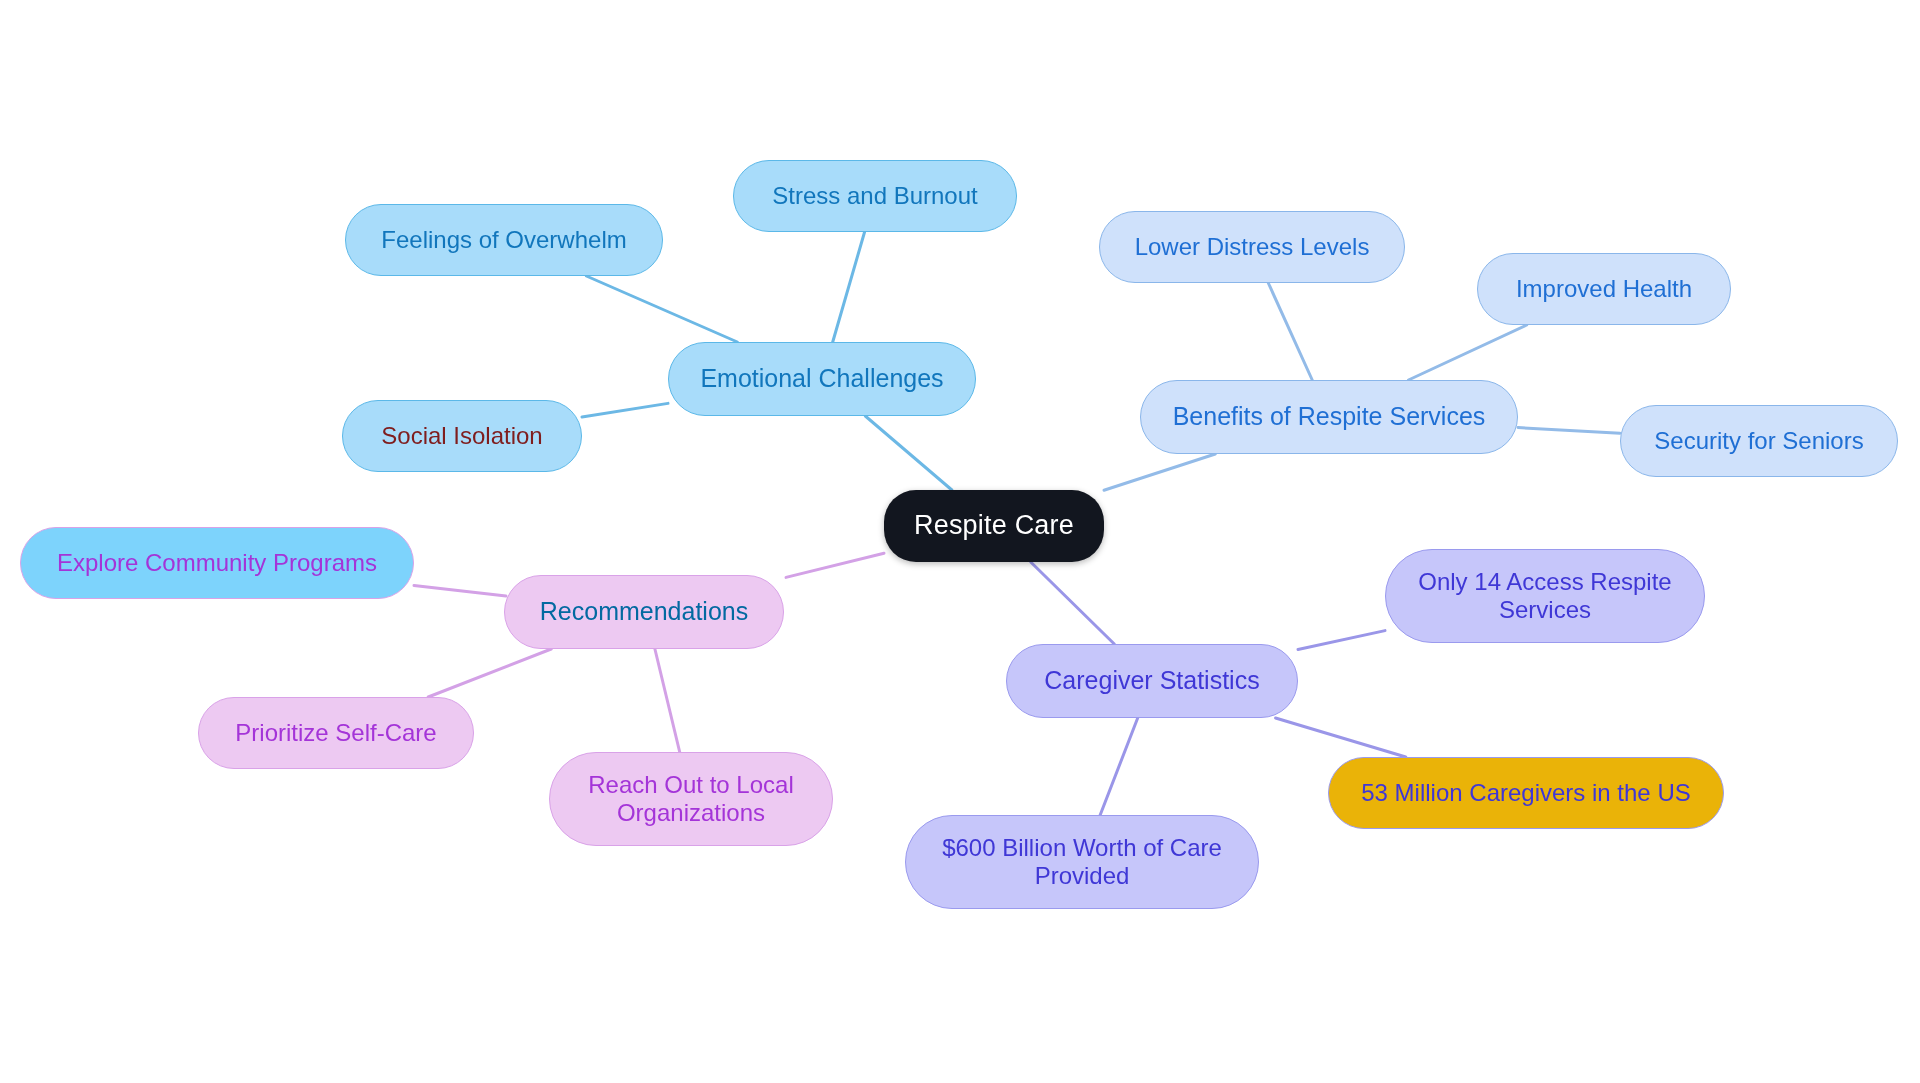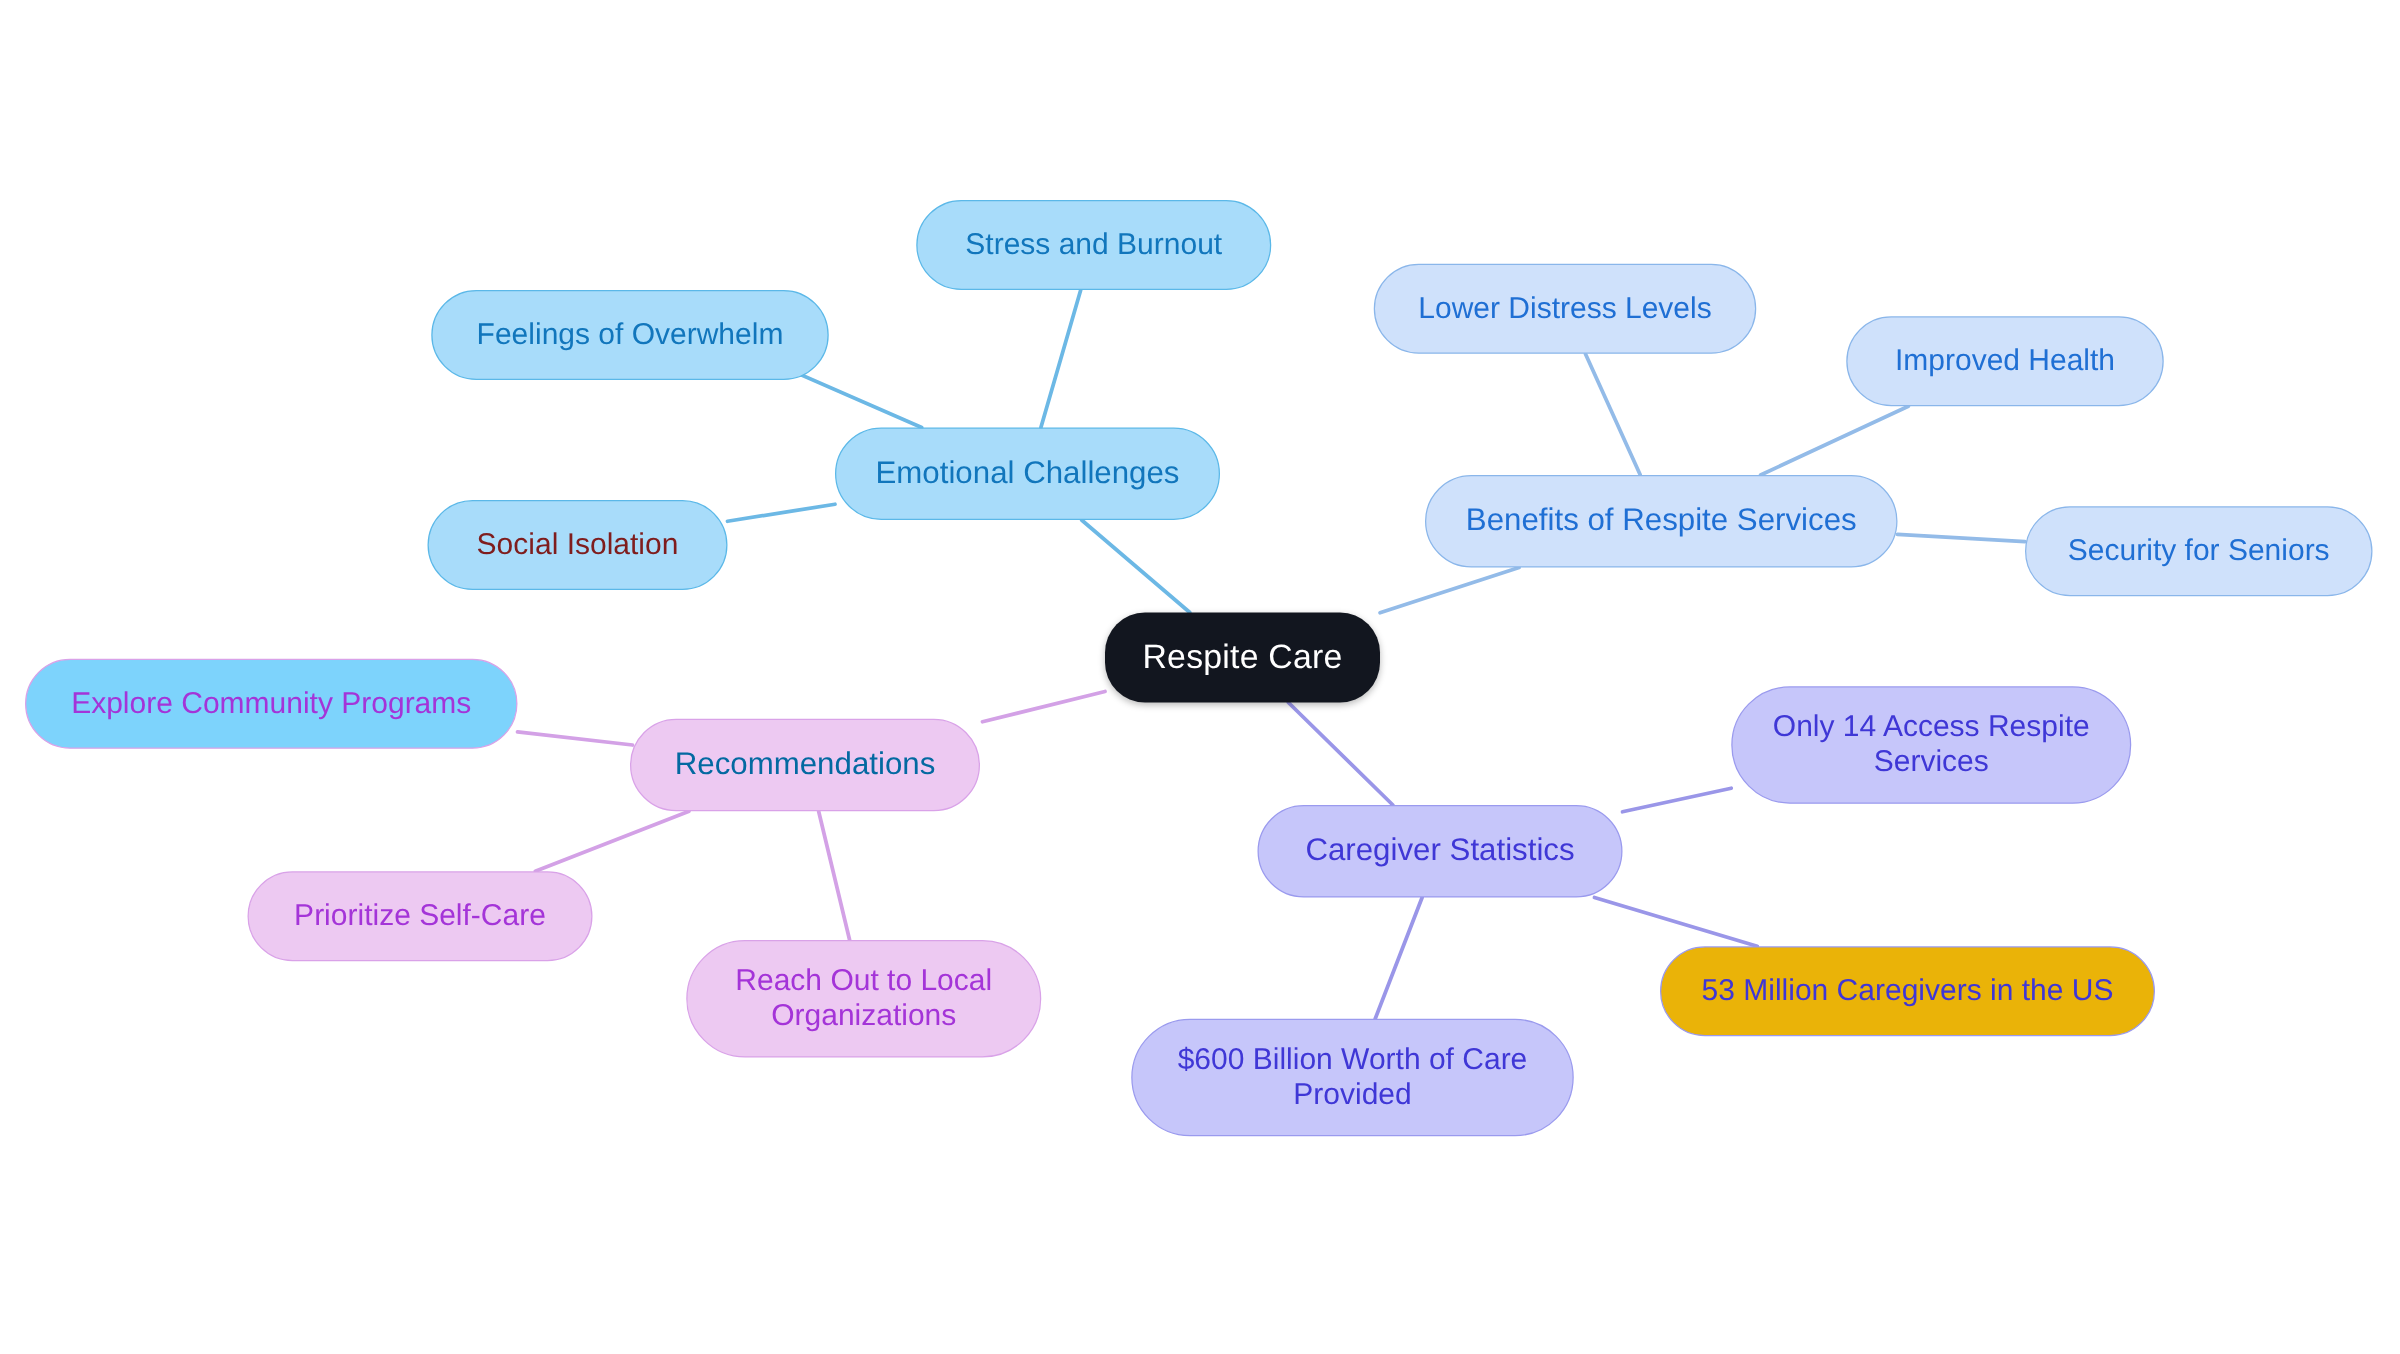--- a/index.html
+++ b/index.html
@@ -51,21 +51,21 @@
       <line x1="1137.6906077348067" y1="718" x2="1100.1767955801106" y2="815" stroke="#9a96e8" stroke-width="3" stroke-linecap="round"></line>
       <line x1="884" y1="553.183908045977" x2="786" y2="577.4022988505747" stroke="#d3a1e6" stroke-width="3" stroke-linecap="round"></line>
       <line x1="506" y1="596.009324009324" x2="414" y2="585.5011655011655" stroke="#d3a1e6" stroke-width="3" stroke-linecap="round"></line>
       <line x1="551.2066115702479" y1="649" x2="428.2314049586777" y2="697" stroke="#d3a1e6" stroke-width="3" stroke-linecap="round"></line>
       <line x1="654.903743315508" y1="649" x2="679.6898395721926" y2="752" stroke="#d3a1e6" stroke-width="3" stroke-linecap="round"></line>
     </svg>
   <div id="nodes">
       <div class="node root" style="left: 884px; top: 490px; width: 220px; height: 72px; background: rgb(18, 22, 31); color: rgb(255, 255, 255);">Respite Care</div>
       <div class="node branch" style="left: 668px; top: 342px; width: 308px; height: 74px; background: rgb(168, 220, 250); border-color: rgb(91, 184, 232); color: rgb(17, 118, 188);">Emotional Challenges</div>
       <div class="node leaf" style="left: 733px; top: 160px; width: 284px; height: 72px; background: rgb(168, 220, 250); border-color: rgb(91, 184, 232); color: rgb(17, 118, 188);">Stress and Burnout</div>
-      <div class="node leaf" style="left: 345px; top: 204px; width: 318px; height: 72px; background: rgb(168, 220, 250); border-color: rgb(91, 184, 232); color: rgb(17, 118, 188); margin-top: 28px;">Feelings of Overwhelm</div>
+      <div class="node leaf" style="left: 345px; top: 204px; width: 318px; height: 72px; background: rgb(168, 220, 250); border-color: rgb(91, 184, 232); color: rgb(17, 118, 188);">Feelings of Overwhelm</div>
       <div class="node leaf" style="left: 342px; top: 400px; width: 240px; height: 72px; background: rgb(168, 220, 250); border-color: rgb(91, 184, 232); color: #7f1d1d;">Social Isolation</div>
       <div class="node branch" style="left: 1140px; top: 380px; width: 378px; height: 74px; background: rgb(207, 225, 251); border-color: rgb(138, 182, 234); color: rgb(31, 111, 212);">Benefits of Respite Services</div>
       <div class="node leaf" style="left: 1099px; top: 211px; width: 306px; height: 72px; background: rgb(207, 225, 251); border-color: rgb(138, 182, 234); color: rgb(31, 111, 212);">Lower Distress Levels</div>
       <div class="node leaf" style="left: 1477px; top: 253px; width: 254px; height: 72px; background: rgb(207, 225, 251); border-color: rgb(138, 182, 234); color: rgb(31, 111, 212);">Improved Health</div>
       <div class="node leaf" style="left: 1620px; top: 405px; width: 278px; height: 72px; background: rgb(207, 225, 251); border-color: rgb(138, 182, 234); color: rgb(31, 111, 212);">Security for Seniors</div>
       <div class="node branch" style="left: 1006px; top: 644px; width: 292px; height: 74px; background: rgb(198, 198, 250); border-color: rgb(154, 154, 238); color: rgb(63, 55, 214);">Caregiver Statistics</div>
       <div class="node leaf" style="left: 1385px; top: 549px; width: 320px; height: 94px; background: rgb(198, 198, 250); border-color: rgb(154, 154, 238); color: rgb(63, 55, 214);">Only 14 Access Respite
 Services</div>
       <div class="node leaf" style="left: 1328px; top: 757px; width: 396px; height: 72px; background: #eab308; border-color: rgb(154, 154, 238); color: rgb(63, 55, 214);">53 Million Caregivers in the US</div>
       <div class="node leaf" style="left: 905px; top: 815px; width: 354px; height: 94px; background: rgb(198, 198, 250); border-color: rgb(154, 154, 238); color: rgb(63, 55, 214);">$600 Billion Worth of Care

